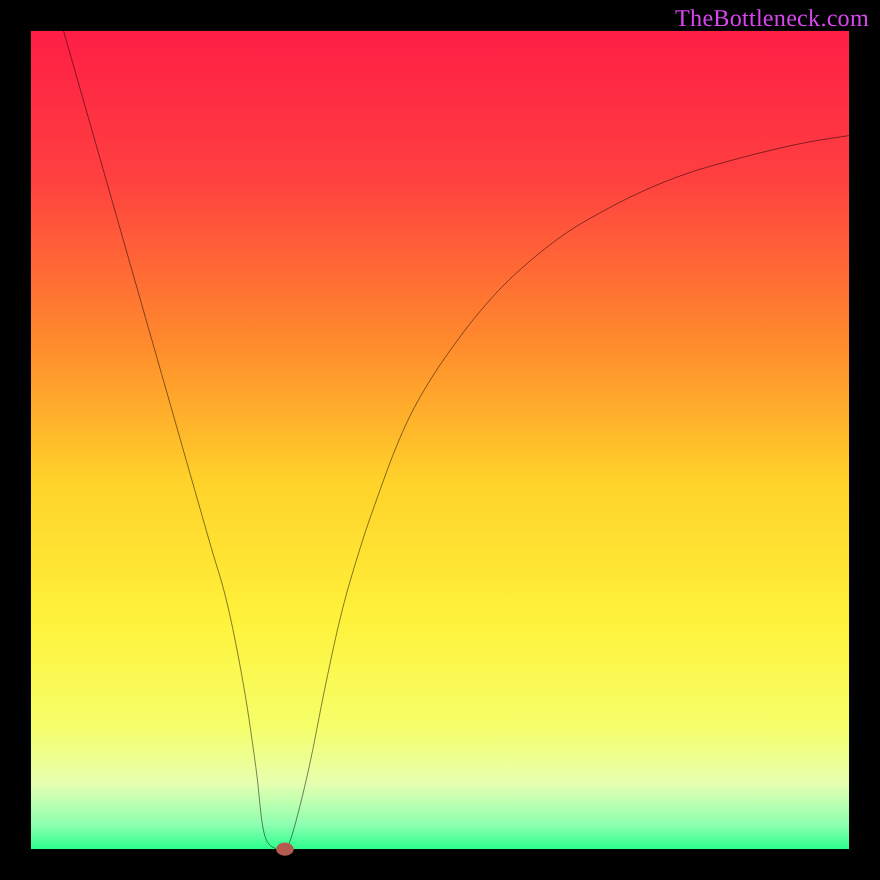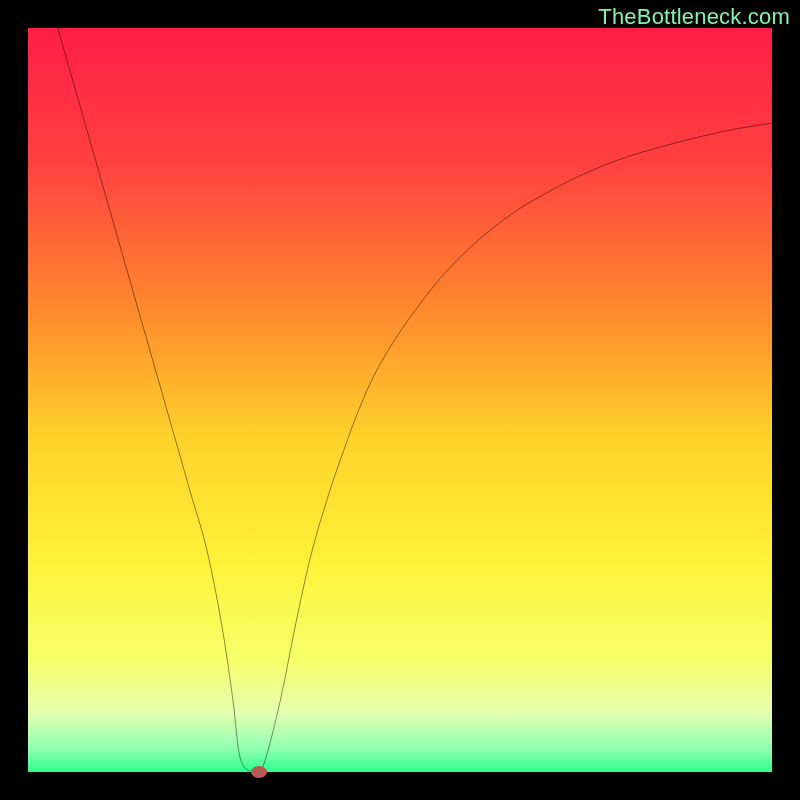--- a/index.html
+++ b/index.html
@@ -14,25 +14,26 @@
   .frame {
     position: relative;
     width: 800px;
     height: 800px;
     background: #000;
   }
   .watermark {
     position: absolute;
     top: 4px;
     right: 10px;
-    color: #86efac;
+    color: #d946ef;
     font-size: 22px;
     font-weight: 500;
     letter-spacing: 0.2px;
     user-select: none;
+    font-family: Liberation Serif, serif;
   }
   .plot-area {
     position: absolute;
     left: 28px;
     top: 28px;
     width: 744px;
     height: 744px;
   }
   .gradient-bg {
     position: absolute;

